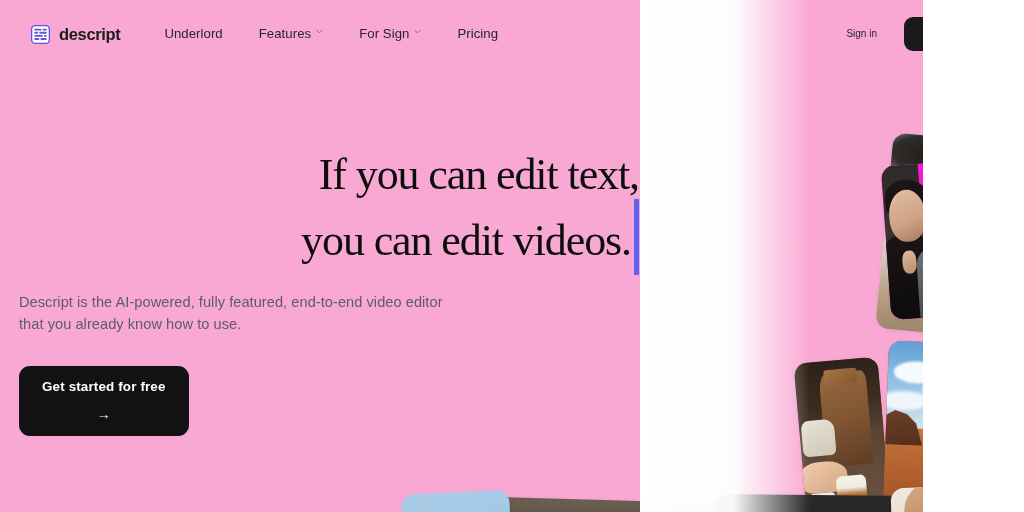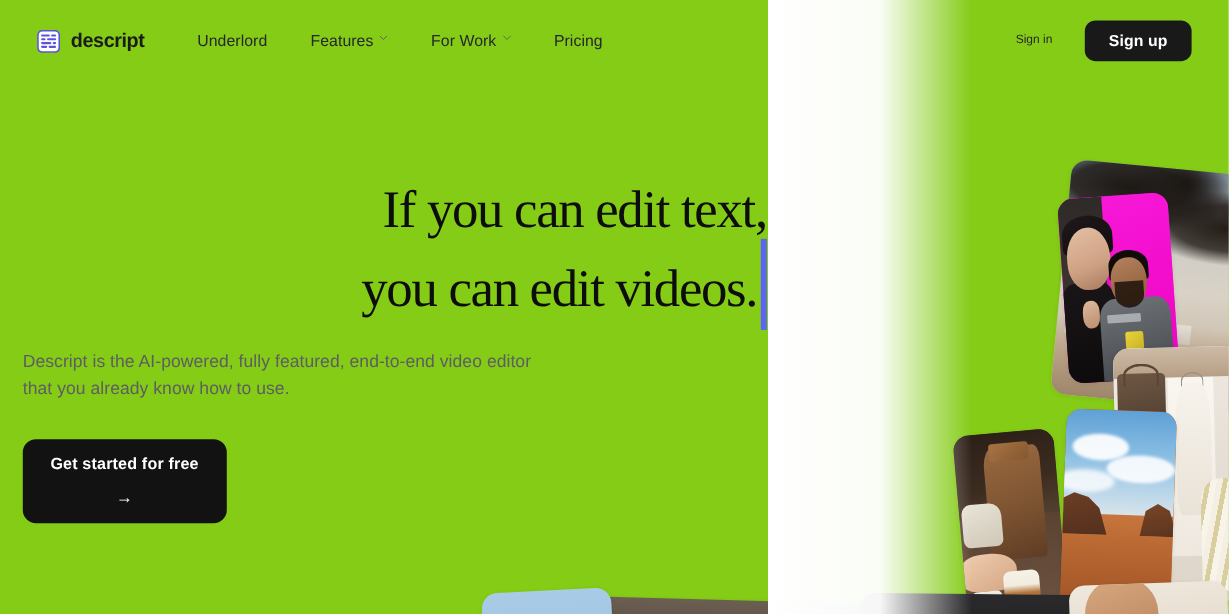--- a/index.html
+++ b/index.html
@@ -8,22 +8,22 @@
   html, body {
     width:1024px; height:512px;
     overflow:hidden;
     background:#ffffff;
     font-family:"Liberation Sans", sans-serif;
     -webkit-font-smoothing:antialiased;
   }
 
   .page {
     position:relative;
-    width:1024px; height:512px;
-    background:#84cc16;
+    width:923px; height:512px;
+    background:#f9a8d4;
     overflow:hidden;
   }
 
   
   .nav {
     position:absolute;
     top:0; left:0;
     width:1024px; height:68px;
     display:flex;
     align-items:center;
@@ -553,21 +553,21 @@
       <div class="nav-item">
         <span>Features</span>
         <span class="caret">
           <svg viewBox="0 0 10 6" width="7" height="5" xmlns="http://www.w3.org/2000/svg">
             <path d="M1 1 L5 5 L9 1" fill="none" stroke="#5d5d62" stroke-width="1.1" stroke-linecap="round" stroke-linejoin="round"></path>
           </svg>
         </span>
       </div>
 
       <div class="nav-item">
-        <span>For Work</span>
+        <span>For Sign</span>
         <span class="caret">
           <svg viewBox="0 0 10 6" width="7" height="5" xmlns="http://www.w3.org/2000/svg">
             <path d="M1 1 L5 5 L9 1" fill="none" stroke="#5d5d62" stroke-width="1.1" stroke-linecap="round" stroke-linejoin="round"></path>
           </svg>
         </span>
       </div>
 
       <div class="nav-item">
         <span>Pricing</span>
       </div>

